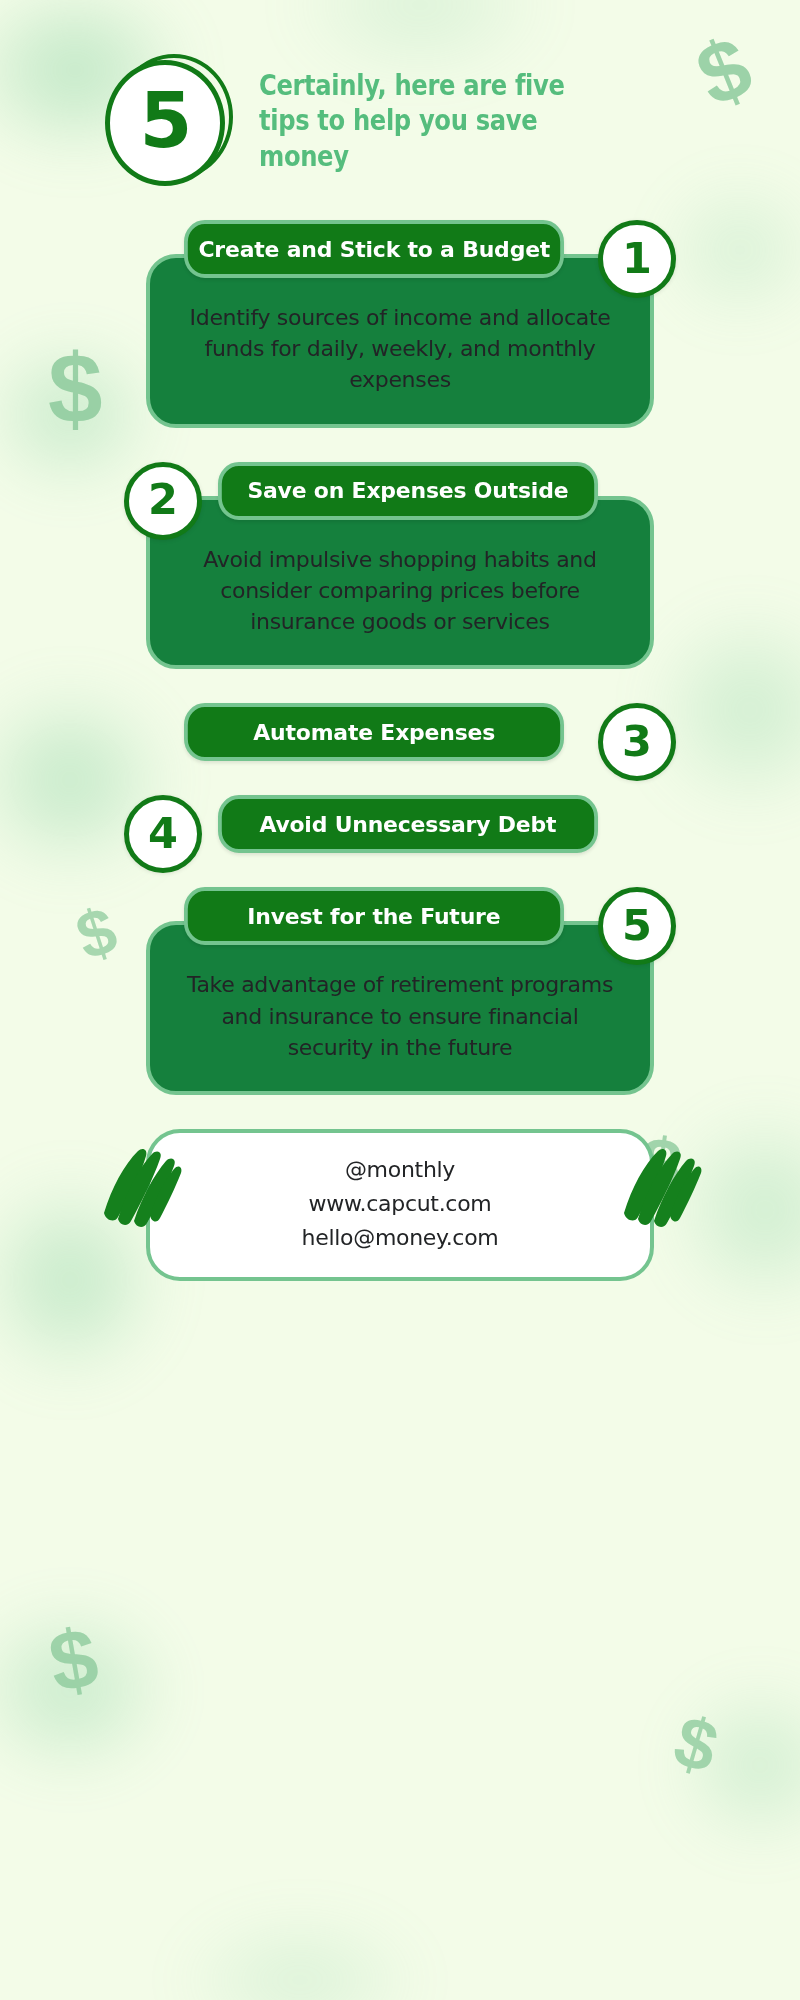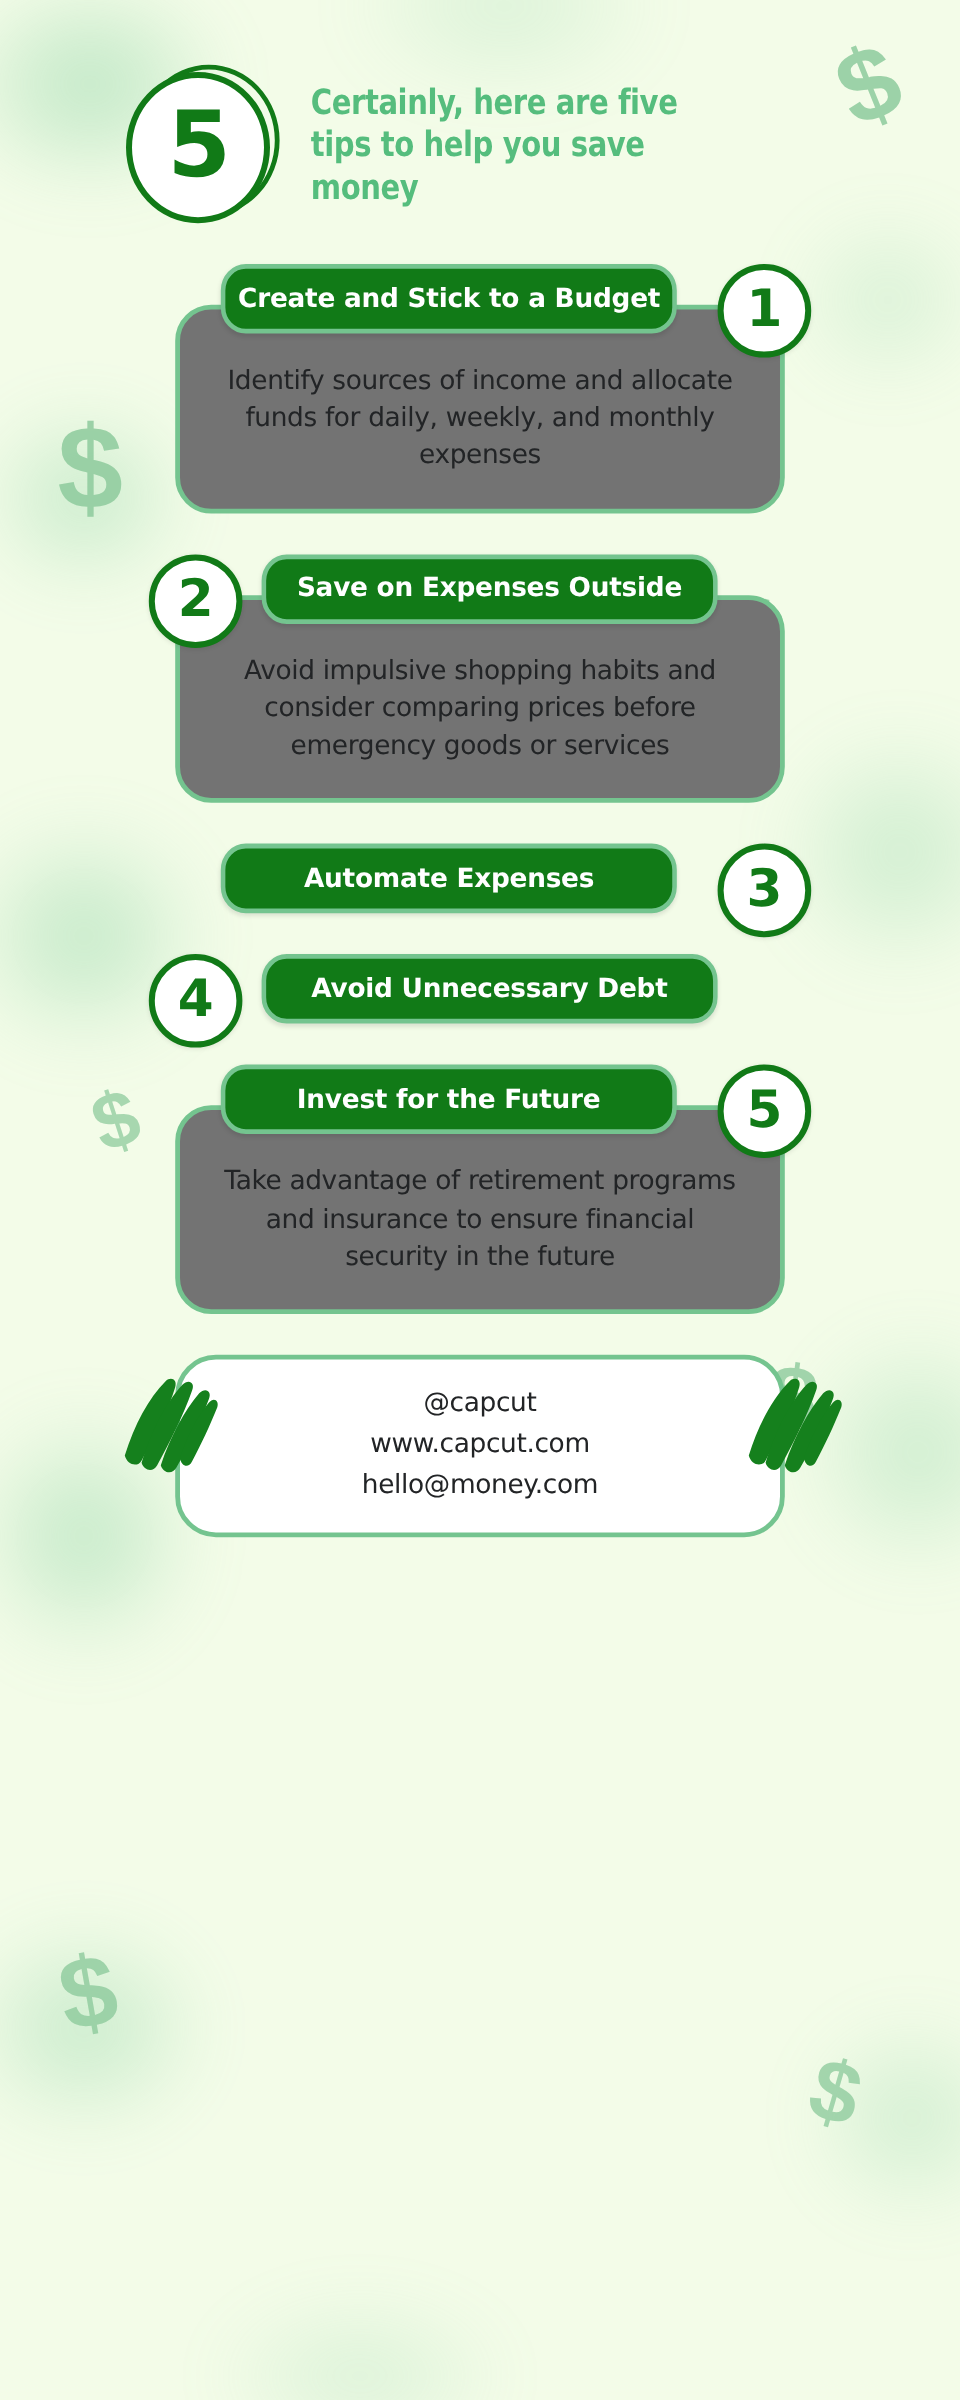--- a/index.html
+++ b/index.html
@@ -173,21 +173,21 @@
   .tip.p-w1 .tip-pill { width:400px; margin-left:28px;  }
   .tip.p-w2 .tip-pill { width:400px; margin-left:62px;  }
   .tip.p-w3 .tip-pill { width:400px; margin-left:28px;  }
   .tip.p-w4 .tip-pill { width:400px; margin-left:62px;  }
   .tip.p-w5 .tip-pill { width:400px; margin-left:28px;  }
 
   .tip-body {
     position:relative;
     z-index:2;
     margin-top:-24px;
-    background:#737373;
+    background:#15803d;
     border:4px solid #74c48f;
     border-radius:30px;
     padding:44px 34px 28px 34px;
     min-height:150px;
     display:flex;
     align-items:center;
     justify-content:center;
   }
   .tip-text {
     font-size:22px;
@@ -282,21 +282,21 @@
         </div>
       </div>
       <div class="tip p-w2">
         <div class="tip-badge left">
           <span class="badge-num">2</span>
         </div>
         <div class="tip-pill">
           <span>Save on Expenses Outside</span>
         </div>
         <div class="tip-body">
-          <div class="tip-text">Avoid impulsive shopping habits and consider comparing prices before emergency goods or services</div>
+          <div class="tip-text">Avoid impulsive shopping habits and consider comparing prices before insurance goods or services</div>
         </div>
       </div>
       <div class="tip p-w3">
         <div class="tip-badge right">
           <span class="badge-num">3</span>
         </div>
         <div class="tip-pill">
           <span>Automate Expenses</span>
         </div>
       </div>
@@ -324,21 +324,21 @@
   <div class="footer">
     <svg class="brush left" viewBox="0 0 92 96">
       <g fill="#15801d">
         <path d="M10 78 C18 52, 30 30, 44 16 C48 12, 54 14, 52 21 C46 41, 34 64, 24 82 C21 88, 12 86, 10 78 Z"></path>
         <path d="M24 84 C32 58, 44 34, 58 19 C63 14, 69 17, 66 24 C59 44, 47 68, 37 86 C34 92, 26 91, 24 84 Z"></path>
         <path d="M40 86 C48 62, 60 40, 72 26 C77 21, 83 24, 80 31 C73 50, 62 72, 53 88 C50 94, 42 93, 40 86 Z"></path>
         <path d="M56 80 C62 62, 70 46, 80 34 C84 29, 89 32, 87 38 C81 53, 73 70, 66 83 C63 89, 57 87, 56 80 Z"></path>
       </g>
     </svg>
     <div class="footer-card">
-      <div class="footer-line">@capcut</div>
+      <div class="footer-line">@monthly</div>
       <div class="footer-line">www.capcut.com</div>
       <div class="footer-line">hello@money.com</div>
     </div>
     <svg class="brush right" viewBox="0 0 92 96">
       <g fill="#15801d">
         <path d="M10 78 C18 52, 30 30, 44 16 C48 12, 54 14, 52 21 C46 41, 34 64, 24 82 C21 88, 12 86, 10 78 Z"></path>
         <path d="M24 84 C32 58, 44 34, 58 19 C63 14, 69 17, 66 24 C59 44, 47 68, 37 86 C34 92, 26 91, 24 84 Z"></path>
         <path d="M40 86 C48 62, 60 40, 72 26 C77 21, 83 24, 80 31 C73 50, 62 72, 53 88 C50 94, 42 93, 40 86 Z"></path>
         <path d="M56 80 C62 62, 70 46, 80 34 C84 29, 89 32, 87 38 C81 53, 73 70, 66 83 C63 89, 57 87, 56 80 Z"></path>
       </g>

